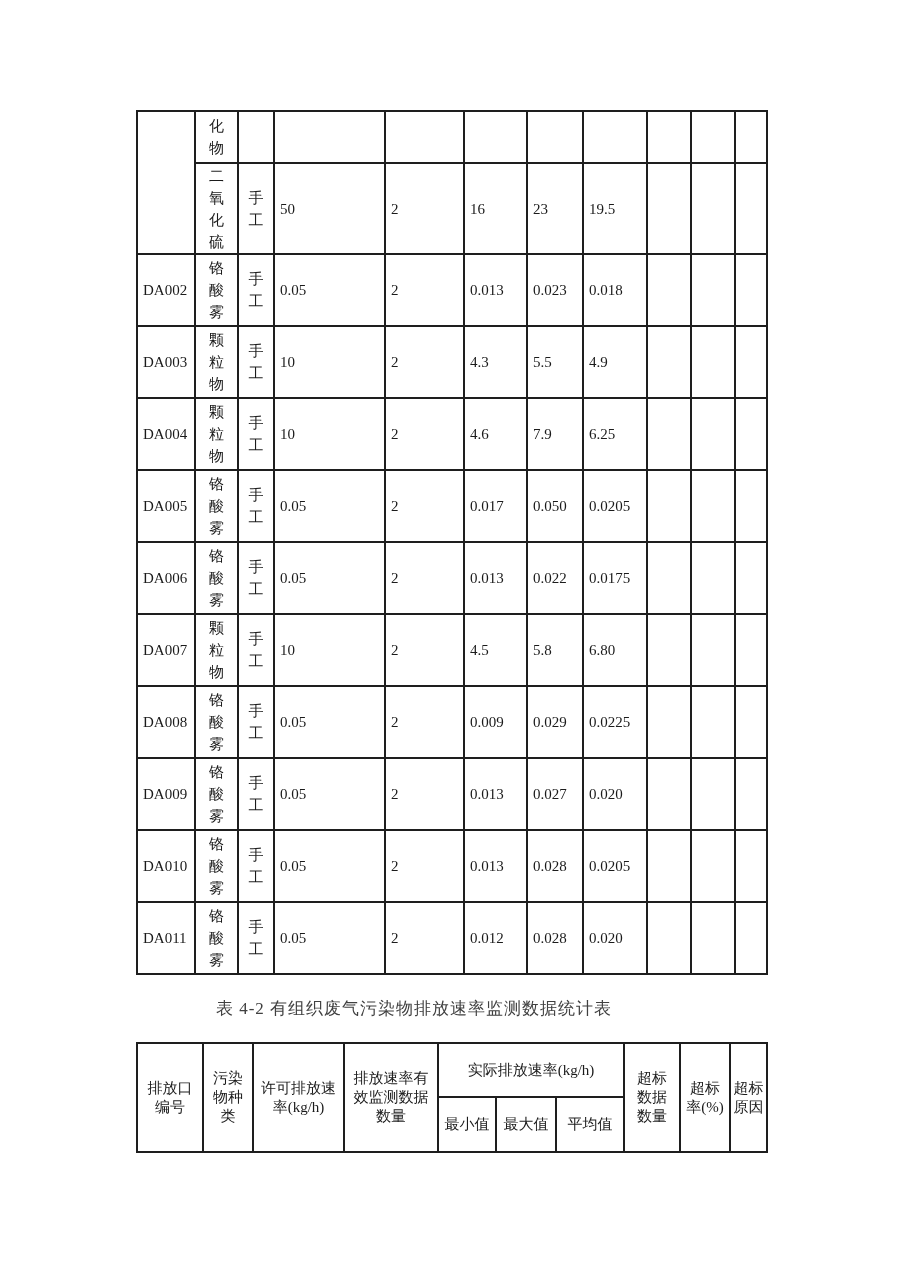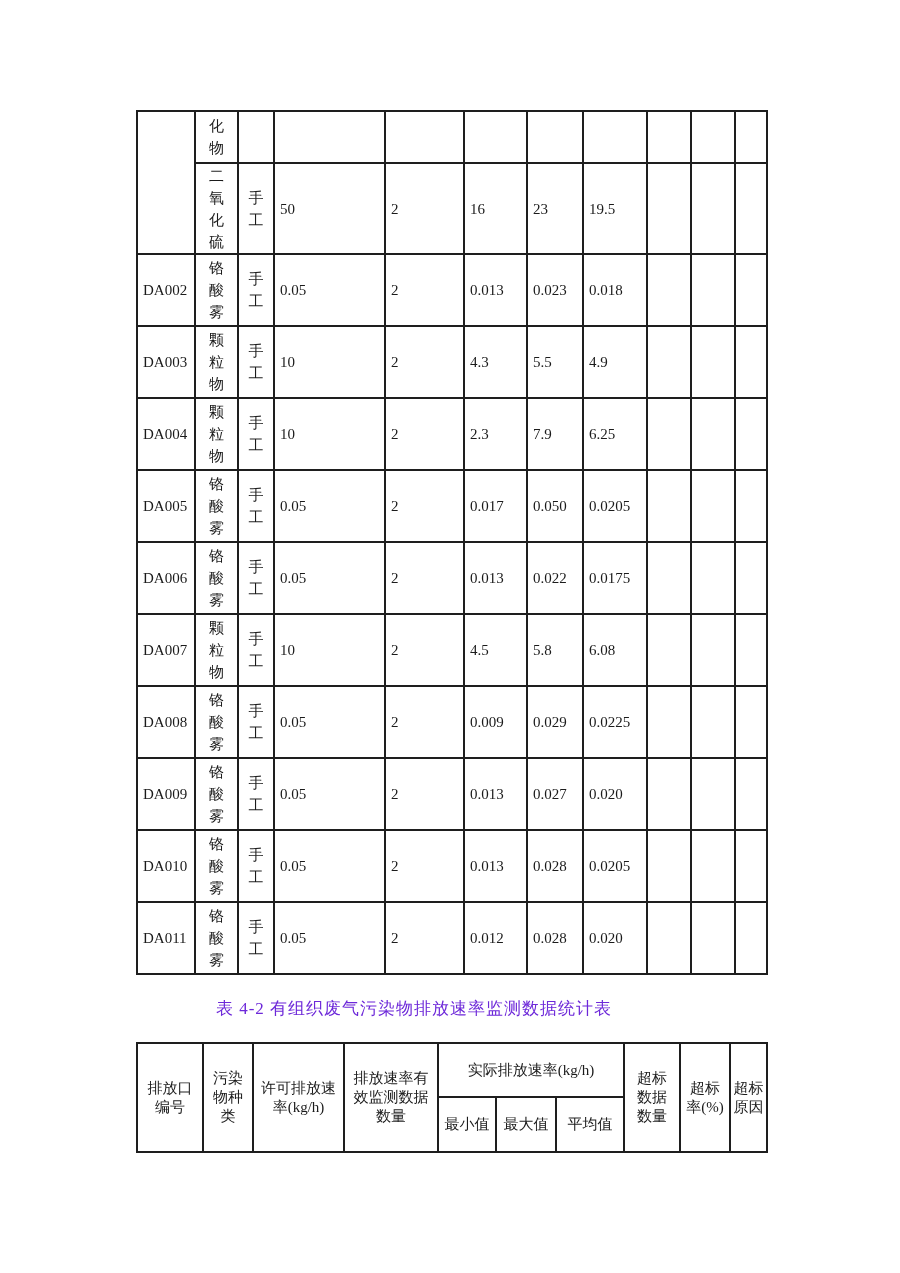--- a/index.html
+++ b/index.html
@@ -50,21 +50,21 @@
     top: 110px;
   }
   .caption {
     position: absolute;
     left: 0;
     right: 0;
     top: 997px;
     text-align: center;
     font-size: 17px;
     letter-spacing: 1px;
-    color: #6d28d9;
+    color: #404040;
   }
   #t2 {
     position: absolute;
     left: 136px;
     top: 1042px;
   }
   #t2 td {
     line-height: 19px;
   }
   #t2 tr.r1 { height: 54px; }
@@ -140,21 +140,21 @@
           <td><span></span></td>
           <td><span></span></td>
           <td><span></span></td>
         </tr>
         <tr style="height: 72px;">
           <td class="left"><span>DA004</span></td>
           <td><span class="stack">颗粒物</span></td>
           <td><span class="stack">手工</span></td>
           <td class="left"><span>10</span></td>
           <td class="left"><span>2</span></td>
-          <td class="left"><span>2.3</span></td>
+          <td class="left"><span>4.6</span></td>
           <td class="left"><span>7.9</span></td>
           <td class="left"><span>6.25</span></td>
           <td><span></span></td>
           <td><span></span></td>
           <td><span></span></td>
         </tr>
         <tr style="height: 72px;">
           <td class="left"><span>DA005</span></td>
           <td><span class="stack">铬酸雾</span></td>
           <td><span class="stack">手工</span></td>
@@ -181,21 +181,21 @@
           <td><span></span></td>
         </tr>
         <tr style="height: 72px;">
           <td class="left"><span>DA007</span></td>
           <td><span class="stack">颗粒物</span></td>
           <td><span class="stack">手工</span></td>
           <td class="left"><span>10</span></td>
           <td class="left"><span>2</span></td>
           <td class="left"><span>4.5</span></td>
           <td class="left"><span>5.8</span></td>
-          <td class="left"><span>6.08</span></td>
+          <td class="left"><span>6.80</span></td>
           <td><span></span></td>
           <td><span></span></td>
           <td><span></span></td>
         </tr>
         <tr style="height: 72px;">
           <td class="left"><span>DA008</span></td>
           <td><span class="stack">铬酸雾</span></td>
           <td><span class="stack">手工</span></td>
           <td class="left"><span>0.05</span></td>
           <td class="left"><span>2</span></td>

